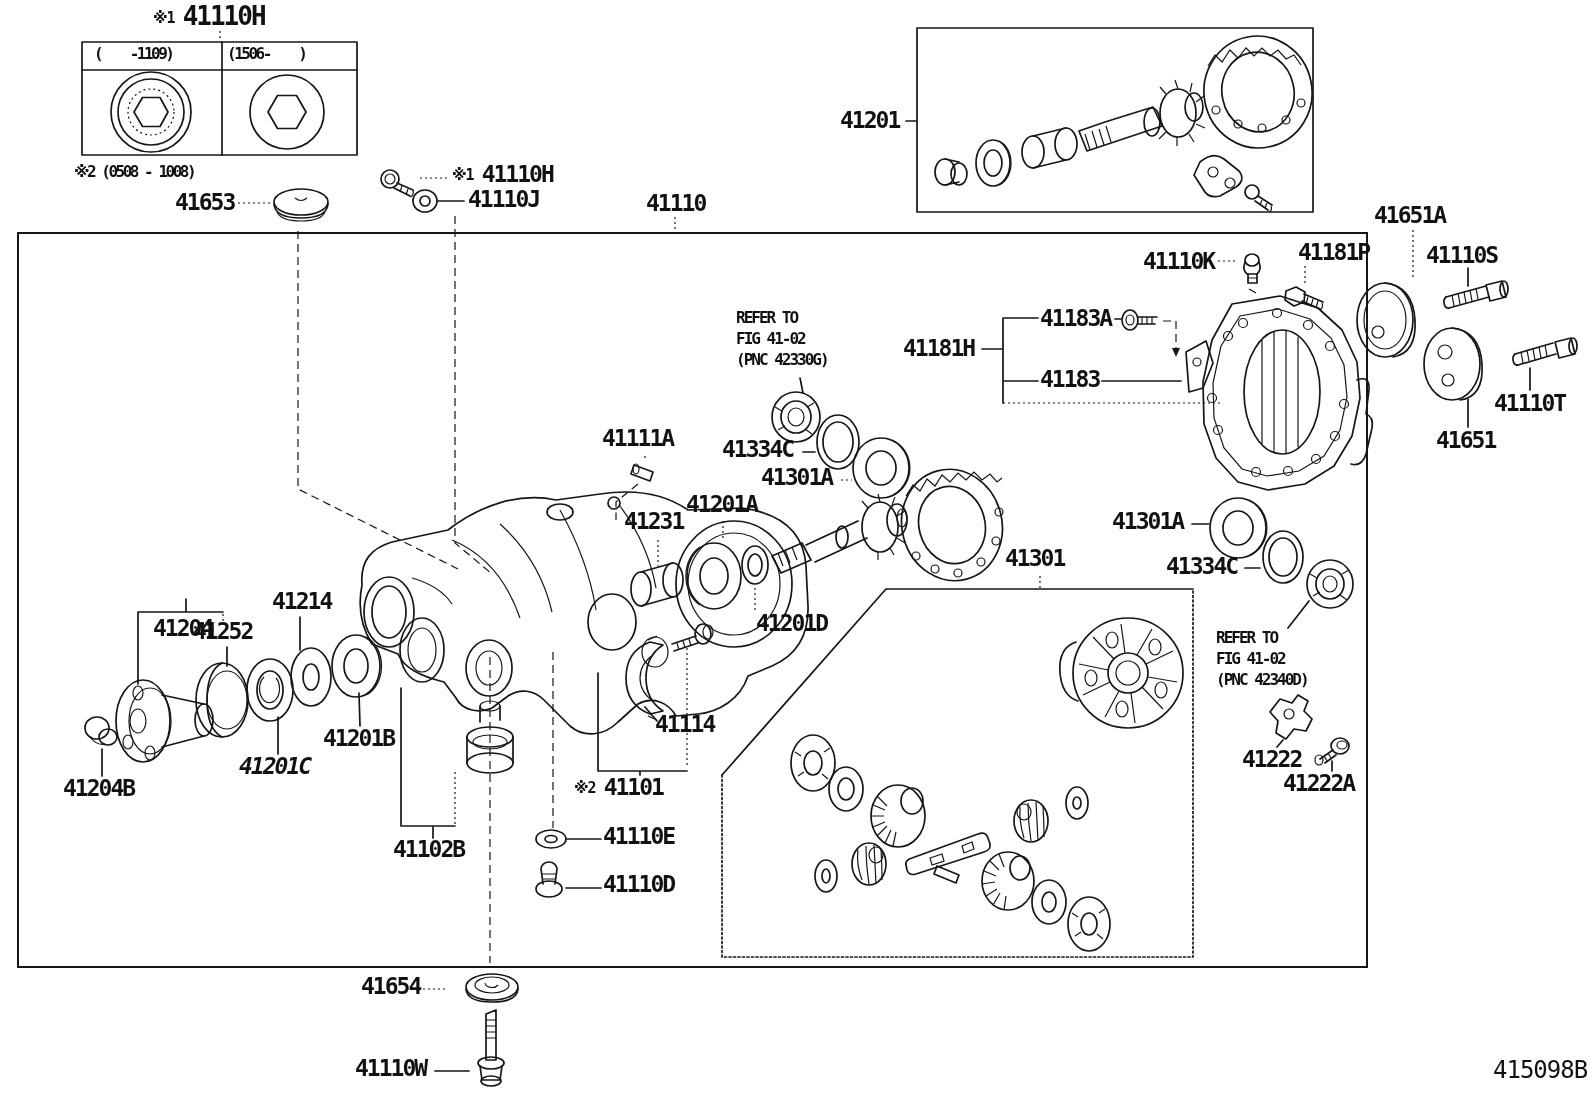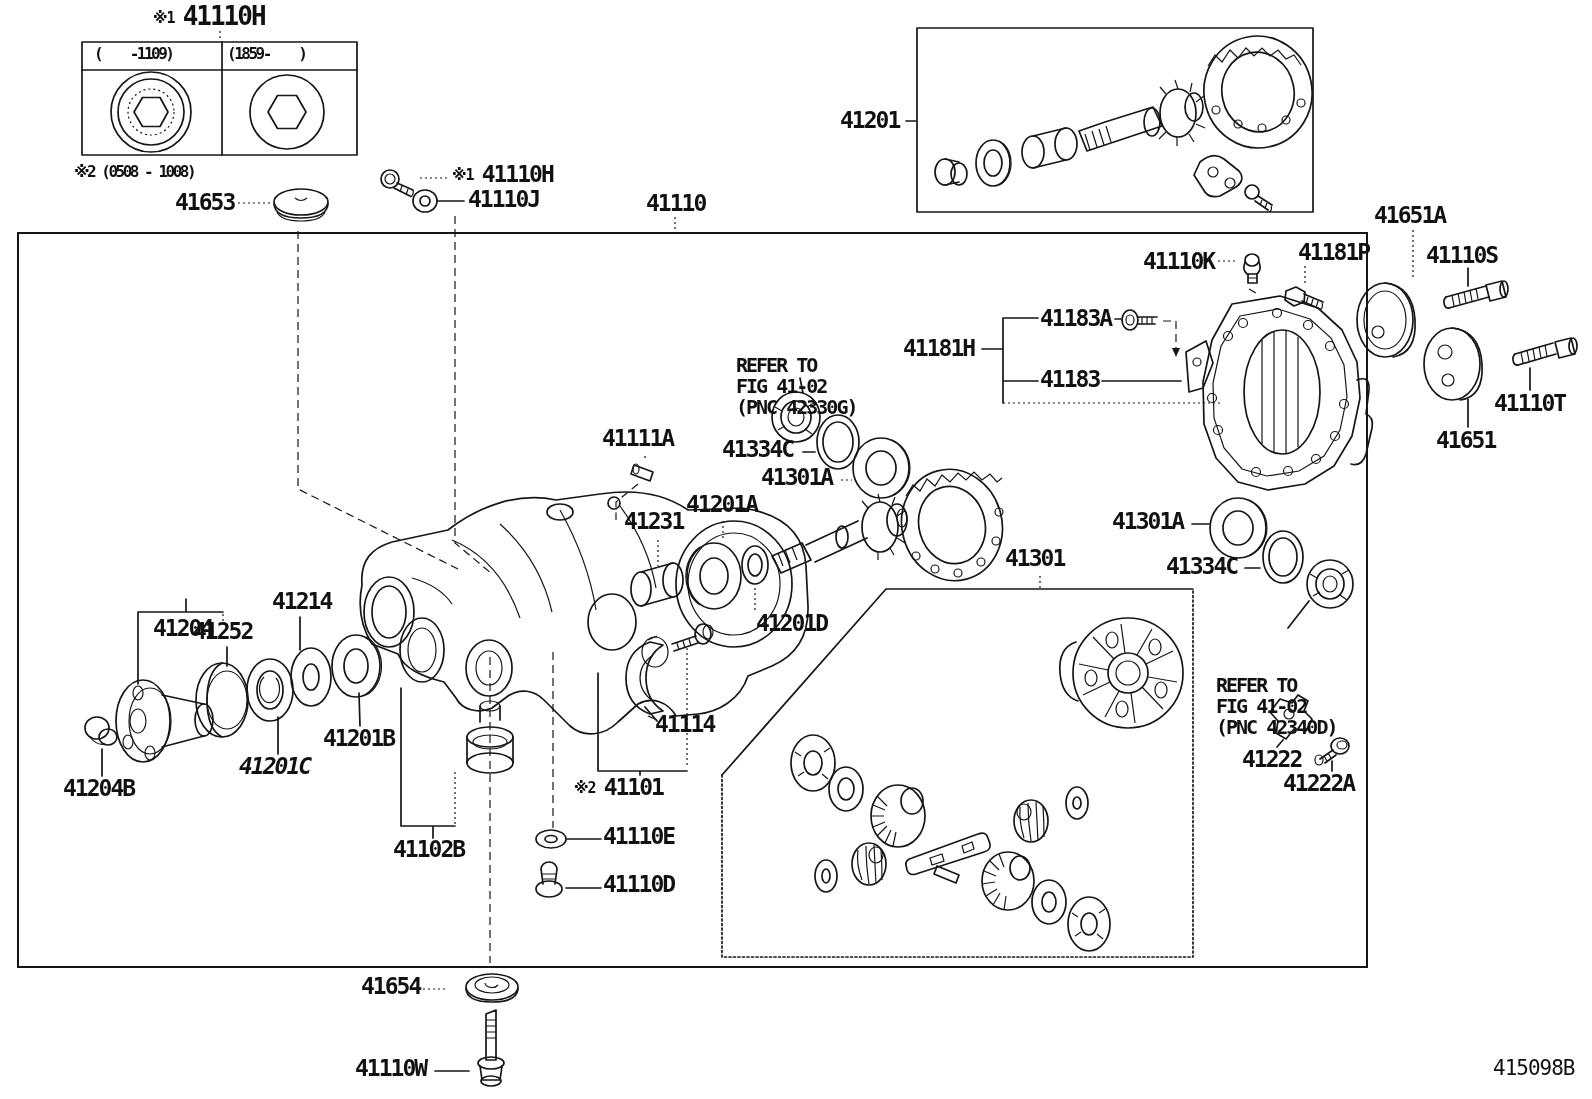--- a/index.html
+++ b/index.html
@@ -11,22 +11,22 @@
   .lw2{stroke:#161616;fill:none;stroke-width:2;}
   .thin{stroke:#161616;fill:none;stroke-width:1.2;}
   .dot{stroke-dasharray:2 3;}
   .dt2{stroke-dasharray:2 2.5;}
   .dsh{stroke-dasharray:8 5;}
   .labels{position:absolute;left:0;top:0;width:100%;height:100%;}
   .lbl{position:absolute;font-weight:bold;font-size:23px;line-height:1;letter-spacing:-2px;white-space:pre;color:#111;}
   .lbl .pre{font-size:15px;font-weight:bold;letter-spacing:-1px;vertical-align:2px;}
   .hdr{font-size:16px;letter-spacing:-2.5px;font-weight:bold;}
   .big{font-size:26px;letter-spacing:-2px;}
-  .multi{font-size:20px;line-height:21px;letter-spacing:-2px;white-space:pre-line;margin-top:48px;}
-  .code{font-size:21px;font-weight:normal;letter-spacing:-1px;}
+  .multi{font-size:16px;line-height:21px;letter-spacing:-2px;white-space:pre-line;}
+  .code{font-size:24px;font-weight:normal;letter-spacing:-1px;}
 </style>
 </head>
 <body>
 
 <div class="stage">
 
 <svg width="1592" height="1099" viewBox="0 0 1592 1099">
 
   <g>
     <rect class="lw2" x="18" y="233" width="1349" height="734"></rect>
@@ -440,21 +440,21 @@
     <path class="thin dot" d="M223,614 V625 M455,772 V825 M687,648 V768"></path>
     <path class="lw" d="M437,201 H464 M906,121 H916 M982,349 H1003 M1003,318 V403 M1003,318 H1038 M1003,381 H1038 M1102,381 H1181 M1115,319 H1121"></path>
     <path class="lw" d="M800,378 L803,393 M803,452 H815 M1192,524 H1209 M1245,568 H1260 M1288,628 L1309,601 M1283,740 L1277,747 M1332,761 V771 M1468,268 V286 M1468,399 V427 M1530,368 V390"></path>
     <path class="lw" d="M186,599 V611 M138,612 H223 M138,612 V684 M227,647 V666 M300,617 V650 M359,693 L360,726 M278,717 V754 M102,749 V776 M401,688 V826 M401,826 H455 M433,827 V838 M598,673 V771 M598,771 H687 M640,772 V775 M645,707 L657,721 M567,839 H601 M566,888 H601 M435,1071 H469"></path>
   </g>
 </svg>
 
 <div class="labels">
       <div class="lbl big" style="left: 153px; top: 3px;"><span class="pre">※1 </span><span>41110H</span></div>
       <div class="lbl hdr" style="left: 94px; top: 46px;">(    -1109)</div>
-      <div class="lbl hdr" style="left: 227px; top: 46px;">(1859-    )</div>
+      <div class="lbl hdr" style="left: 227px; top: 46px;">(1506-    )</div>
       <div class="lbl hdr" style="left: 74px; top: 164px;">※2 (0508 - 1008)</div>
       <div class="lbl" style="left: 175px; top: 191px;">41653</div>
       <div class="lbl" style="left: 452px; top: 163px;"><span class="pre">※1 </span><span>41110H</span></div>
       <div class="lbl" style="left: 468px; top: 188px;">41110J</div>
       <div class="lbl" style="left: 646px; top: 192px;">41110</div>
       <div class="lbl" style="left: 840px; top: 109px;">41201</div>
       <div class="lbl" style="left: 1143px; top: 250px;">41110K</div>
       <div class="lbl" style="left: 1270px; top: 241px; margin-left: 28px;">41181P</div>
       <div class="lbl" style="left: 1040px; top: 307px;">41183A</div>
       <div class="lbl" style="left: 903px; top: 337px;">41181H</div>

